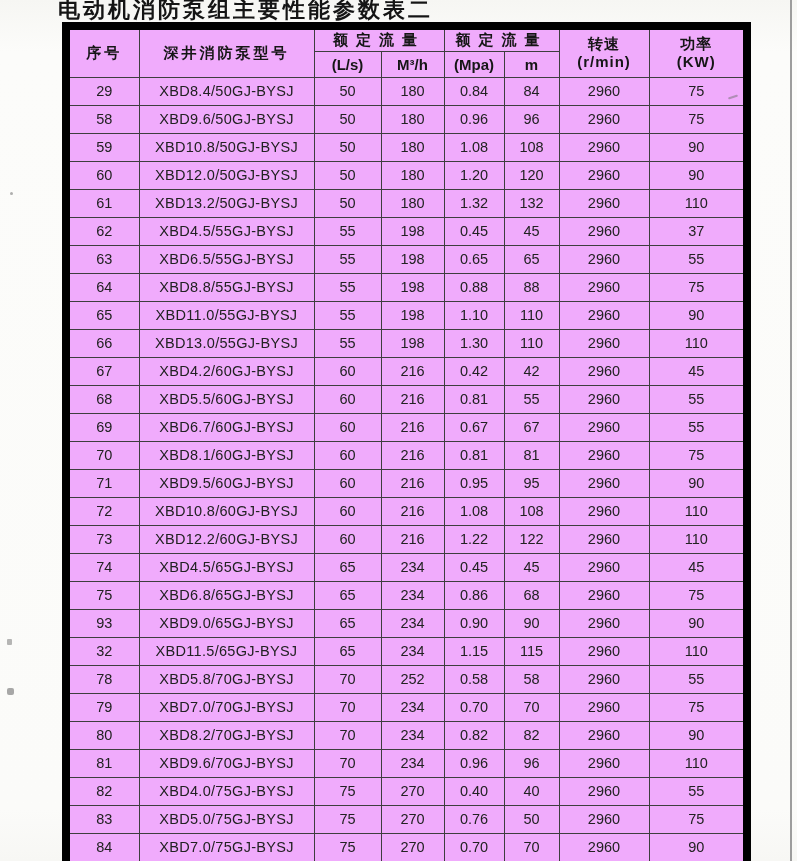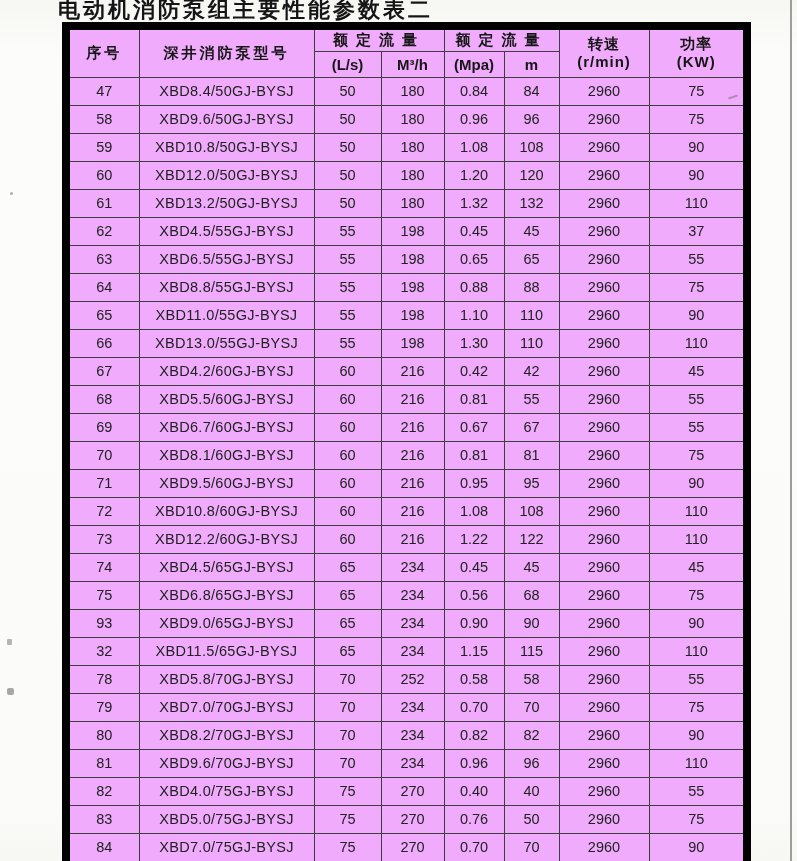--- a/index.html
+++ b/index.html
@@ -134,21 +134,21 @@
     </tr>
     <tr class="hrow2">
       <th>(L/s)</th>
       <th>M³/h</th>
       <th>(Mpa)</th>
       <th>m</th>
     </tr>
   </thead>
   <tbody>
       <tr>
-        <td>47</td>
+        <td>29</td>
         <td>XBD8.4/50GJ-BYSJ</td>
         <td>50</td>
         <td>180</td>
         <td>0.84</td>
         <td>84</td>
         <td>2960</td>
         <td>75</td>
       </tr>
       <tr>
         <td>58</td>
@@ -318,21 +318,21 @@
         <td>0.45</td>
         <td>45</td>
         <td>2960</td>
         <td>45</td>
       </tr>
       <tr>
         <td>75</td>
         <td>XBD6.8/65GJ-BYSJ</td>
         <td>65</td>
         <td>234</td>
-        <td>0.56</td>
+        <td>0.86</td>
         <td>68</td>
         <td>2960</td>
         <td>75</td>
       </tr>
       <tr>
         <td>93</td>
         <td>XBD9.0/65GJ-BYSJ</td>
         <td>65</td>
         <td>234</td>
         <td>0.90</td>

